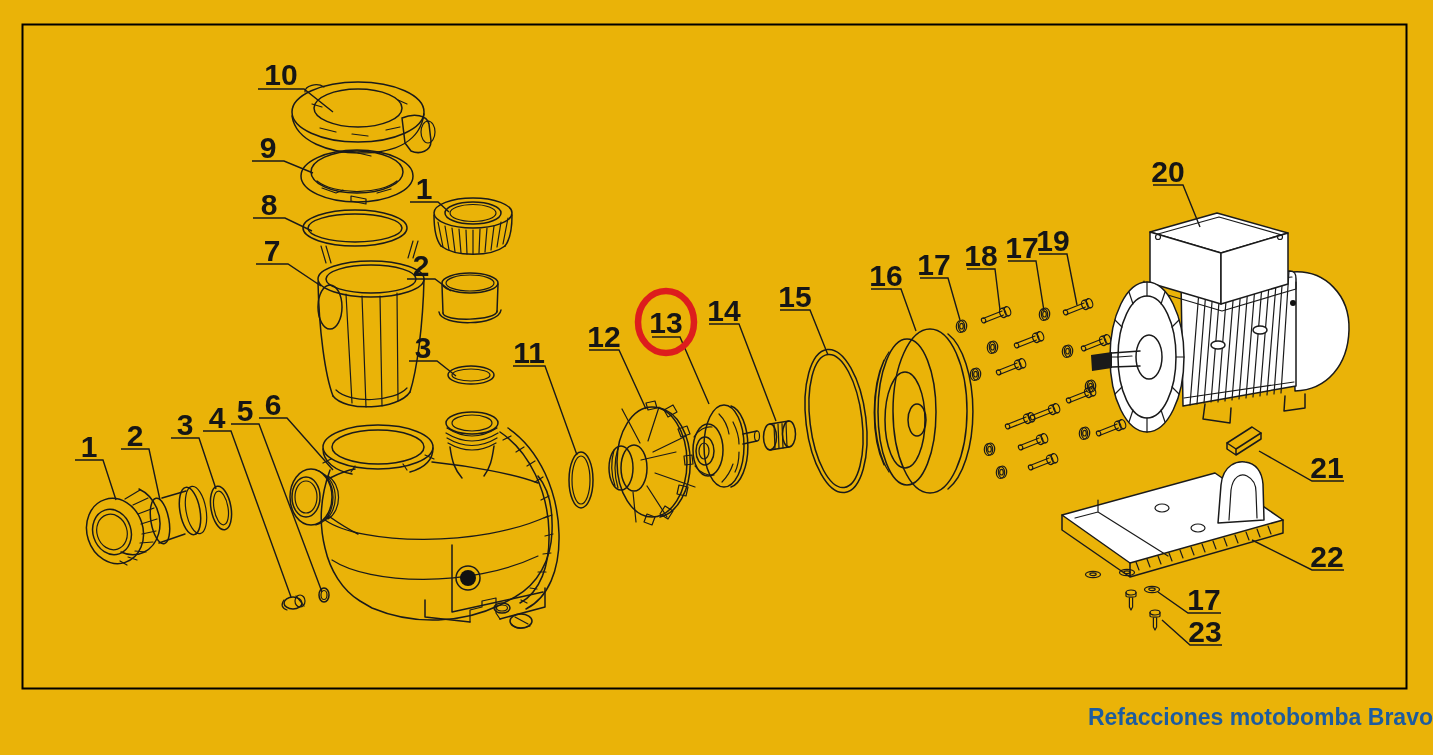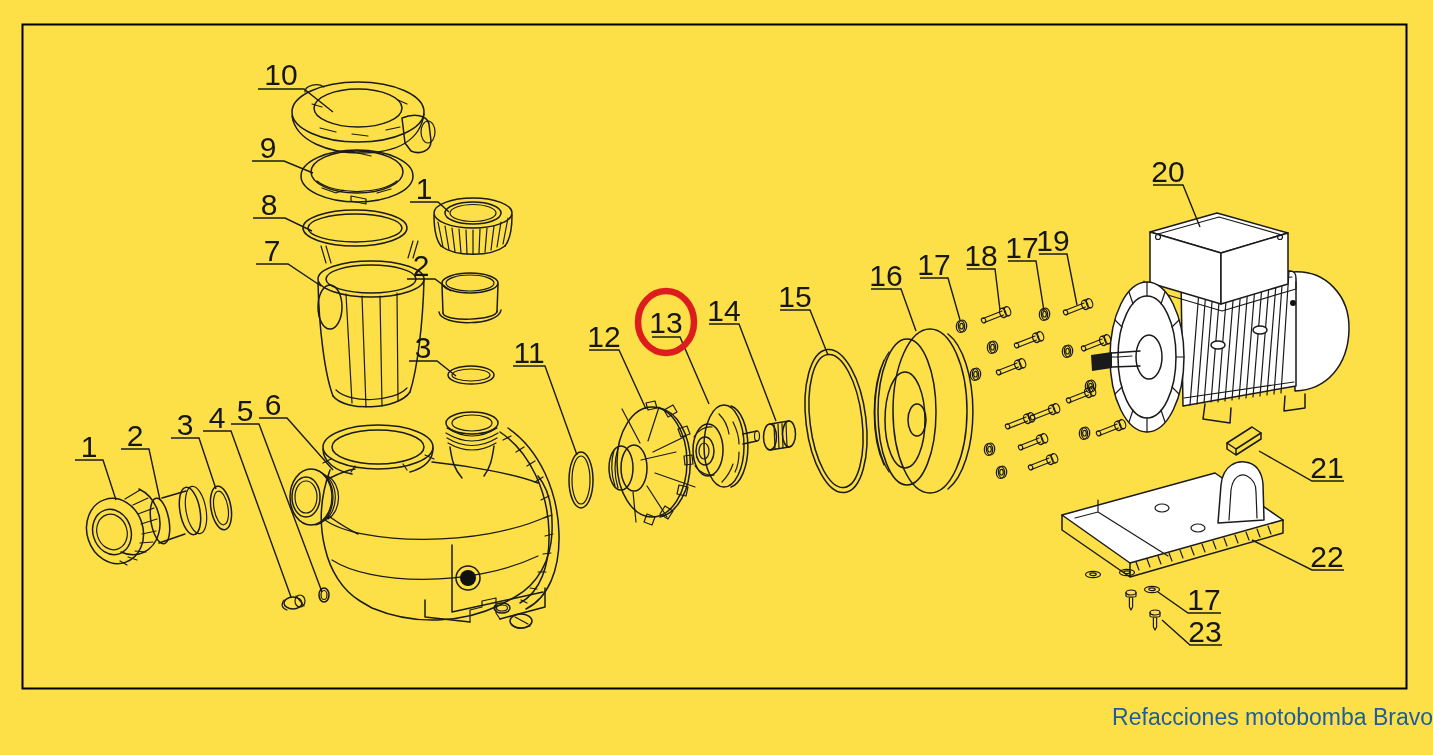--- a/index.html
+++ b/index.html
@@ -1,17 +1,17 @@
 <!DOCTYPE html>
 <html><head>
 <meta charset="utf-8">
 <style>
   html,body{margin:0;padding:0;background:#fff;}
-  .stage{position:relative;width:1433px;height:755px;background:#fde047;overflow:hidden;
-         font-family:"Liberation Sans", sans-serif;}
+  .stage{position:relative;width:1433px;height:755px;background:#eab308;overflow:hidden;
+         font-family:"Liberation Sans", sans-serif;font-weight:bold;}
   svg text.callout{font-family:"Liberation Sans", sans-serif;font-size:30px;fill:#161616;}
   .ln{fill:none;stroke:#1a1a1a;stroke-width:1.5;stroke-linecap:round;stroke-linejoin:round;}
   .ln2{fill:none;stroke:#1a1a1a;stroke-width:1.2;stroke-linecap:round;stroke-linejoin:round;}
   .wh{fill:#ffffff;stroke:#1a1a1a;stroke-width:1.5;stroke-linejoin:round;}
   .leader{fill:none;stroke:#1a1a1a;stroke-width:1.4;}
   .caption{position:absolute;top:704px;left:0;width:100%;text-align:right;
            font-size:23px;color:#1d5c9f;}
 </style>
 </head>
 <body>

